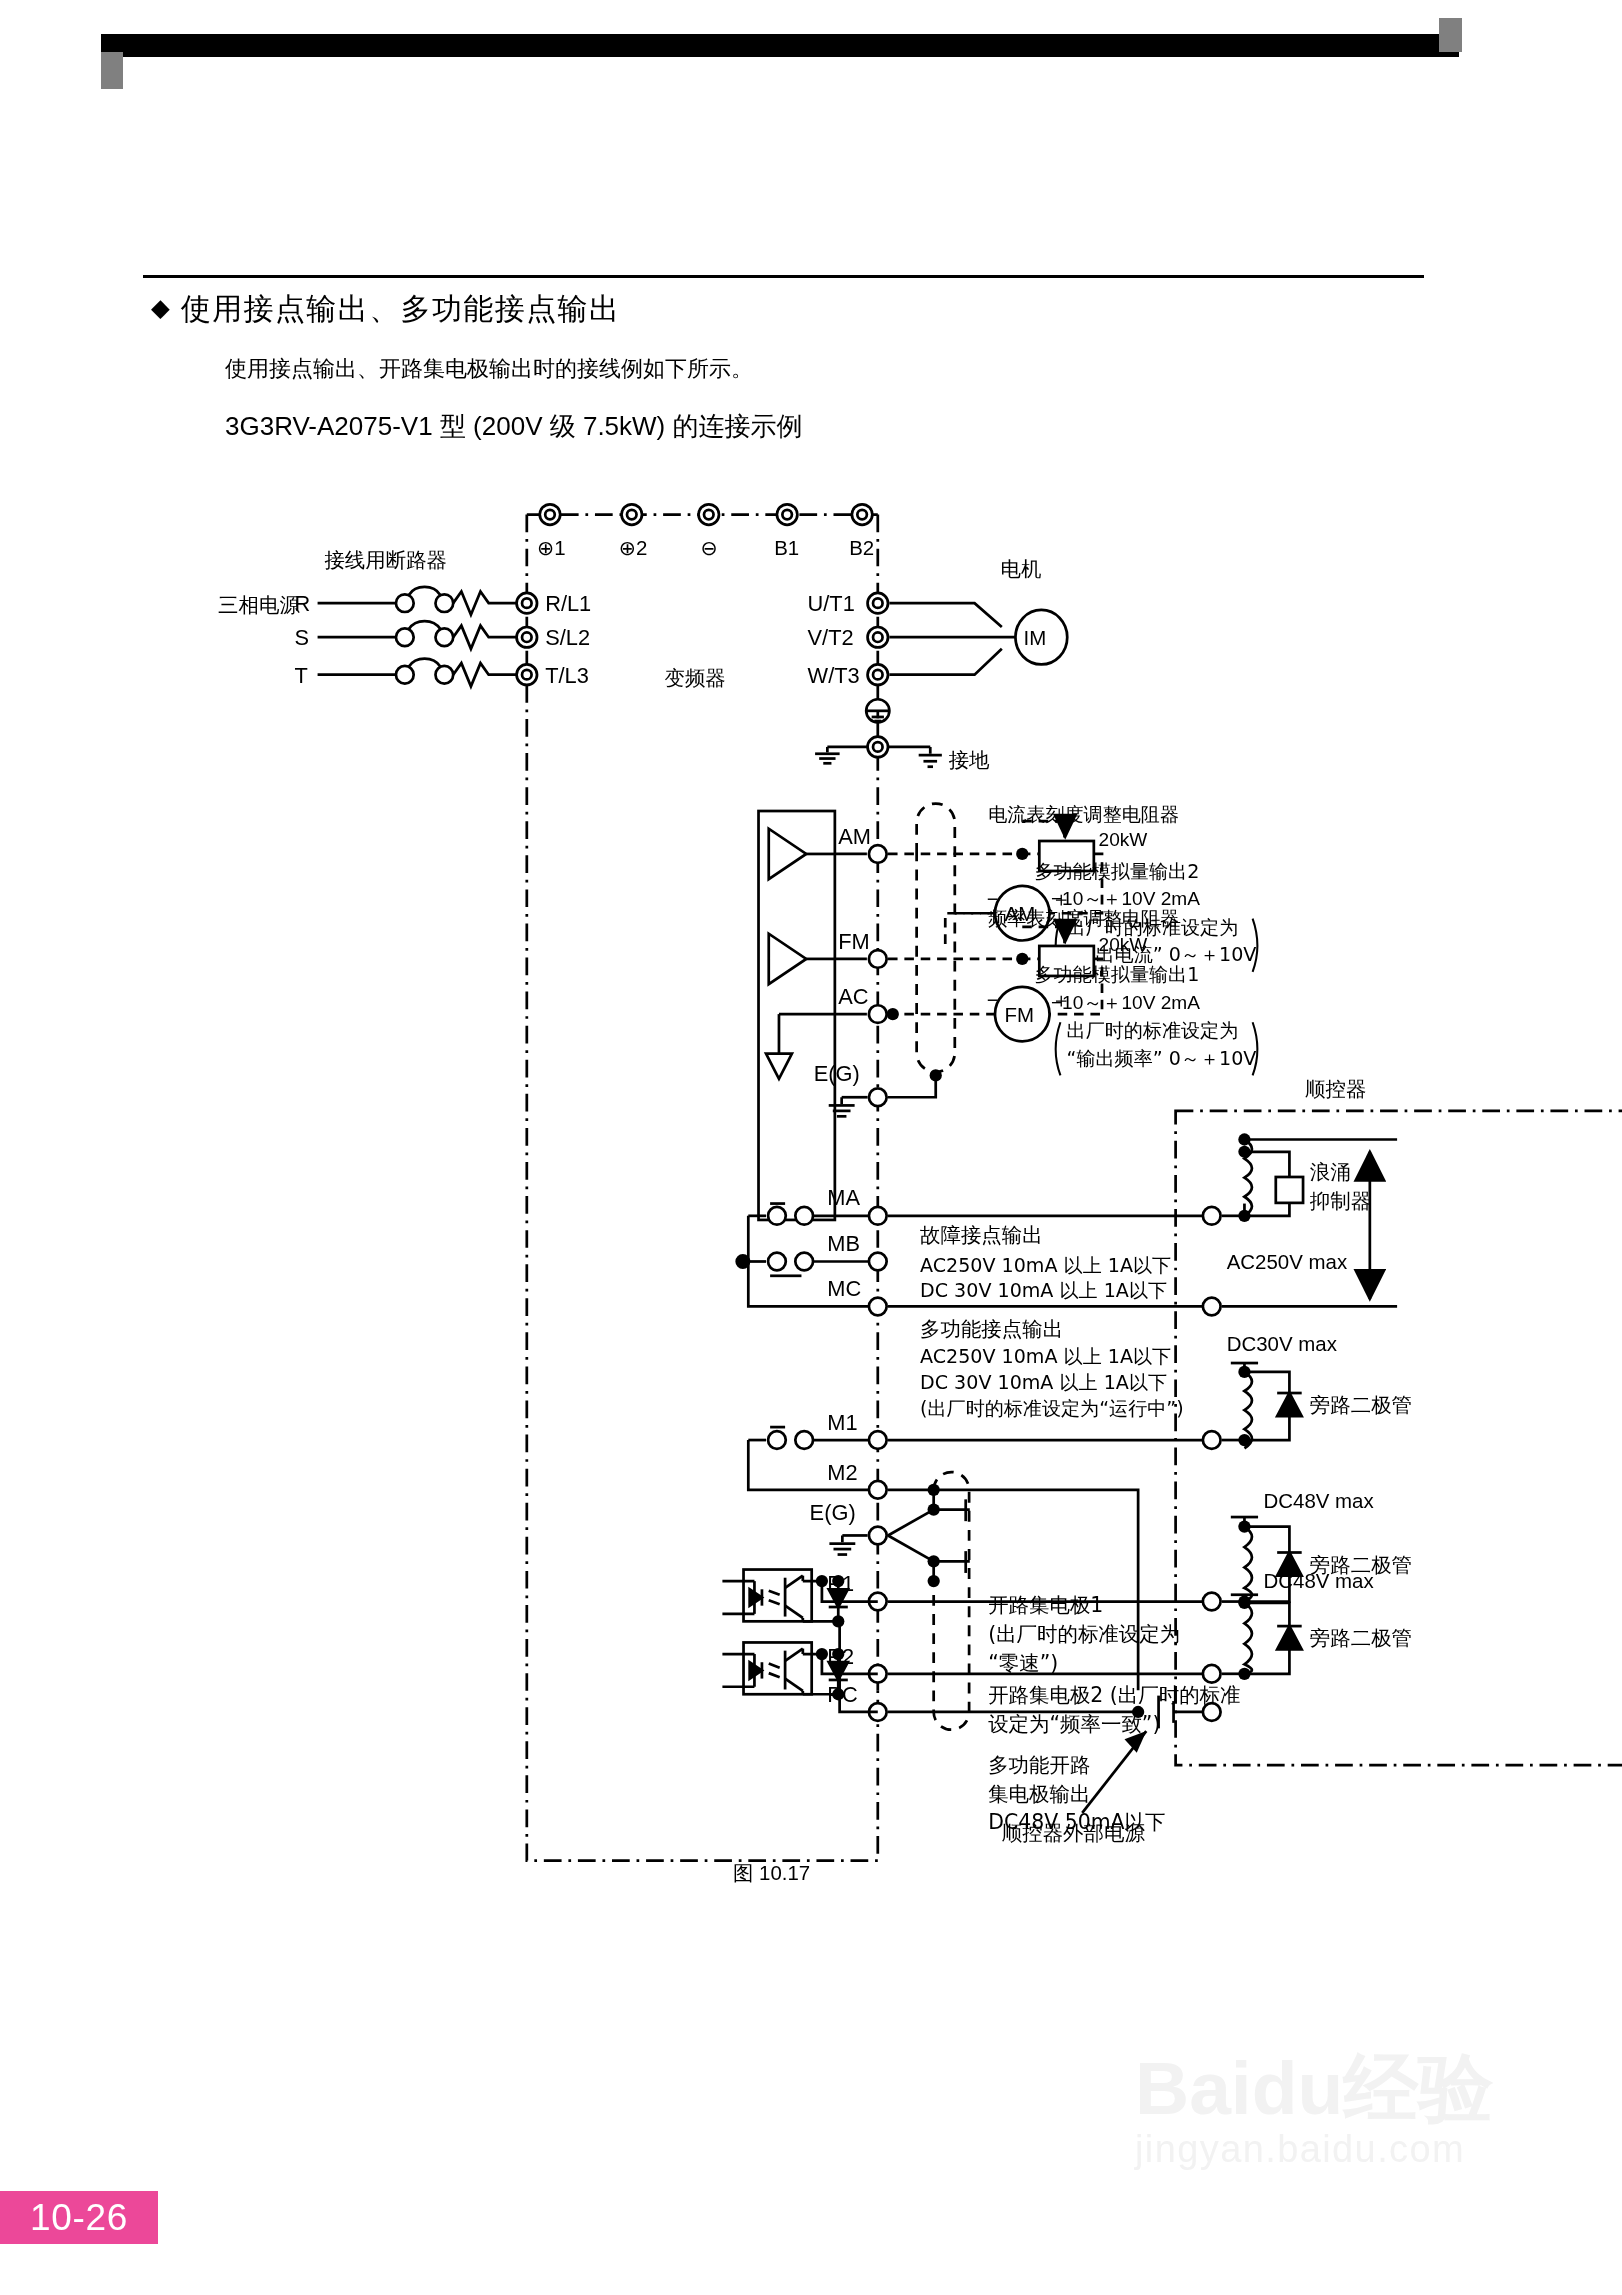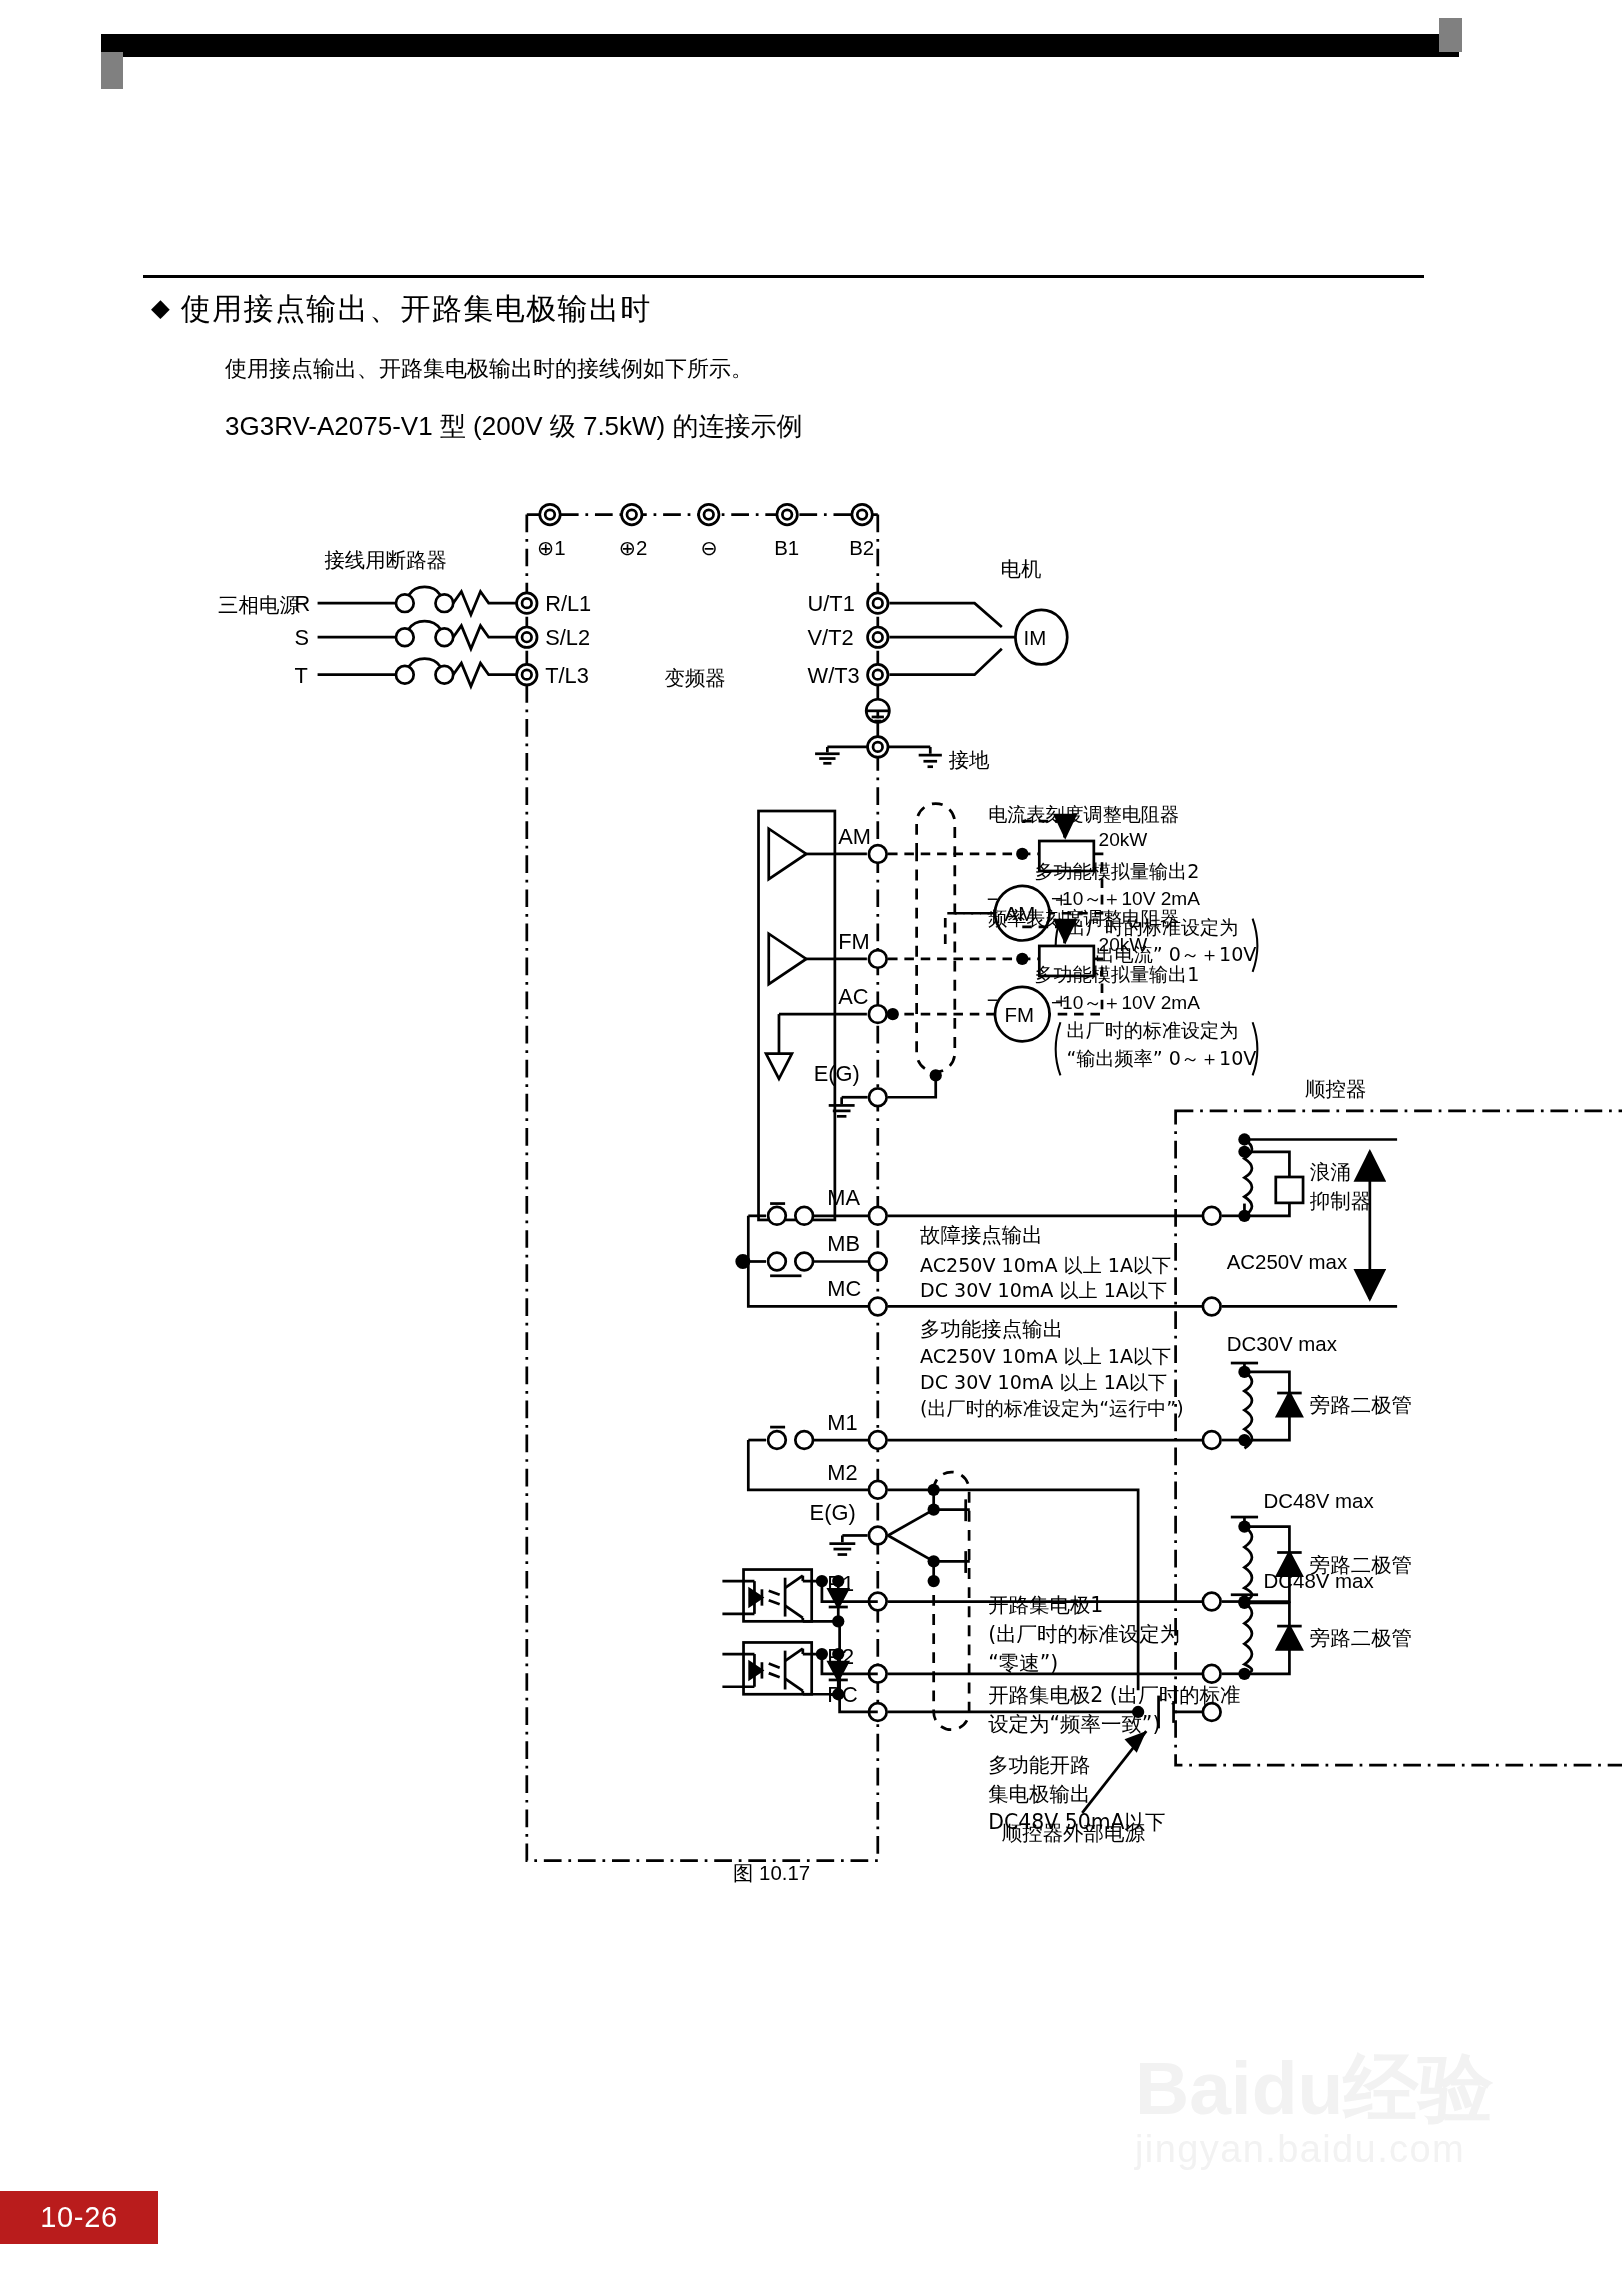--- a/index.html
+++ b/index.html
@@ -14,22 +14,22 @@
 
   
   #rule{position:absolute;left:143px;top:275px;width:1281px;height:2.7px;background:#000;}
   #h2{position:absolute;left:151px;top:289px;font-size:30px;letter-spacing:1.4px;white-space:nowrap;}
   #h2 .dia{font-size:24.5px;margin-right:9.5px;position:relative;top:-2.7px;}
   #p1{position:absolute;left:225px;top:354px;font-size:22px;white-space:nowrap;font-family:Liberation Mono, monospace;}
   #p2{position:absolute;left:225px;top:409px;font-size:26px;white-space:nowrap;}
 
   
   #cap{position:absolute;left:733px;top:1859px;font-size:20.4px;}
-  #pgno{position:absolute;left:0px;top:2191px;width:158px;height:53px;background:#b91c1c;color:#fff;
-        font-size:29px;line-height:53px;text-align:center;letter-spacing:0.7px;}
+  #pgno{position:absolute;left:0px;top:2191px;width:158px;height:53px;background:#ec4899;color:#fff;
+        font-size:37px;line-height:53px;text-align:center;letter-spacing:0.7px;}
 
   
   #wm{position:absolute;left:1135px;top:2051px;width:477px;height:170px;
       color:#f2f2f2;font-size:75px;font-weight:bold;line-height:1;pointer-events:none;}
   #wm .u{font-size:38px;font-weight:normal;letter-spacing:1.4px;display:block;margin-top:4.1px;}
 
   svg{position:absolute;left:0;top:0;overflow:visible;}
   text{font-family:"Liberation Sans","DejaVu Sans",sans-serif;fill:#000;}
   .cn{font-family:"DejaVu Sans","Liberation Sans",sans-serif;}
 </style>
@@ -38,21 +38,21 @@
 
 <div class="pg">
 
   <div id="hdr-bar"></div>
   <div id="hdr-tab-r"></div>
   <div id="hdr-tab-l"></div>
 
   <div id="rule"></div>
 
   <div id="h2">
-    <span class="dia">◆</span><span>使用接点输出、开路集电极输出时</span>
+    <span class="dia">◆</span><span>使用接点输出、多功能接点输出</span>
   </div>
   <div id="p1">使用接点输出、开路集电极输出时的接线例如下所示。</div>
   <div id="p2">3G3RV-A2075-V1 型 (200V 级 7.5kW) 的连接示例</div>
 
   <svg id="fig" width="1622" height="1881" viewBox="0 0 2380 2760">
     <defs>
       <marker id="arrH" markerWidth="14" markerHeight="14" refX="11" refY="6" orient="auto">
         <path d="M0,0 L12,6 L0,12 z" fill="#000"></path>
       </marker>
       <marker id="arrT" markerWidth="14" markerHeight="14" refX="1" refY="6" orient="auto">

